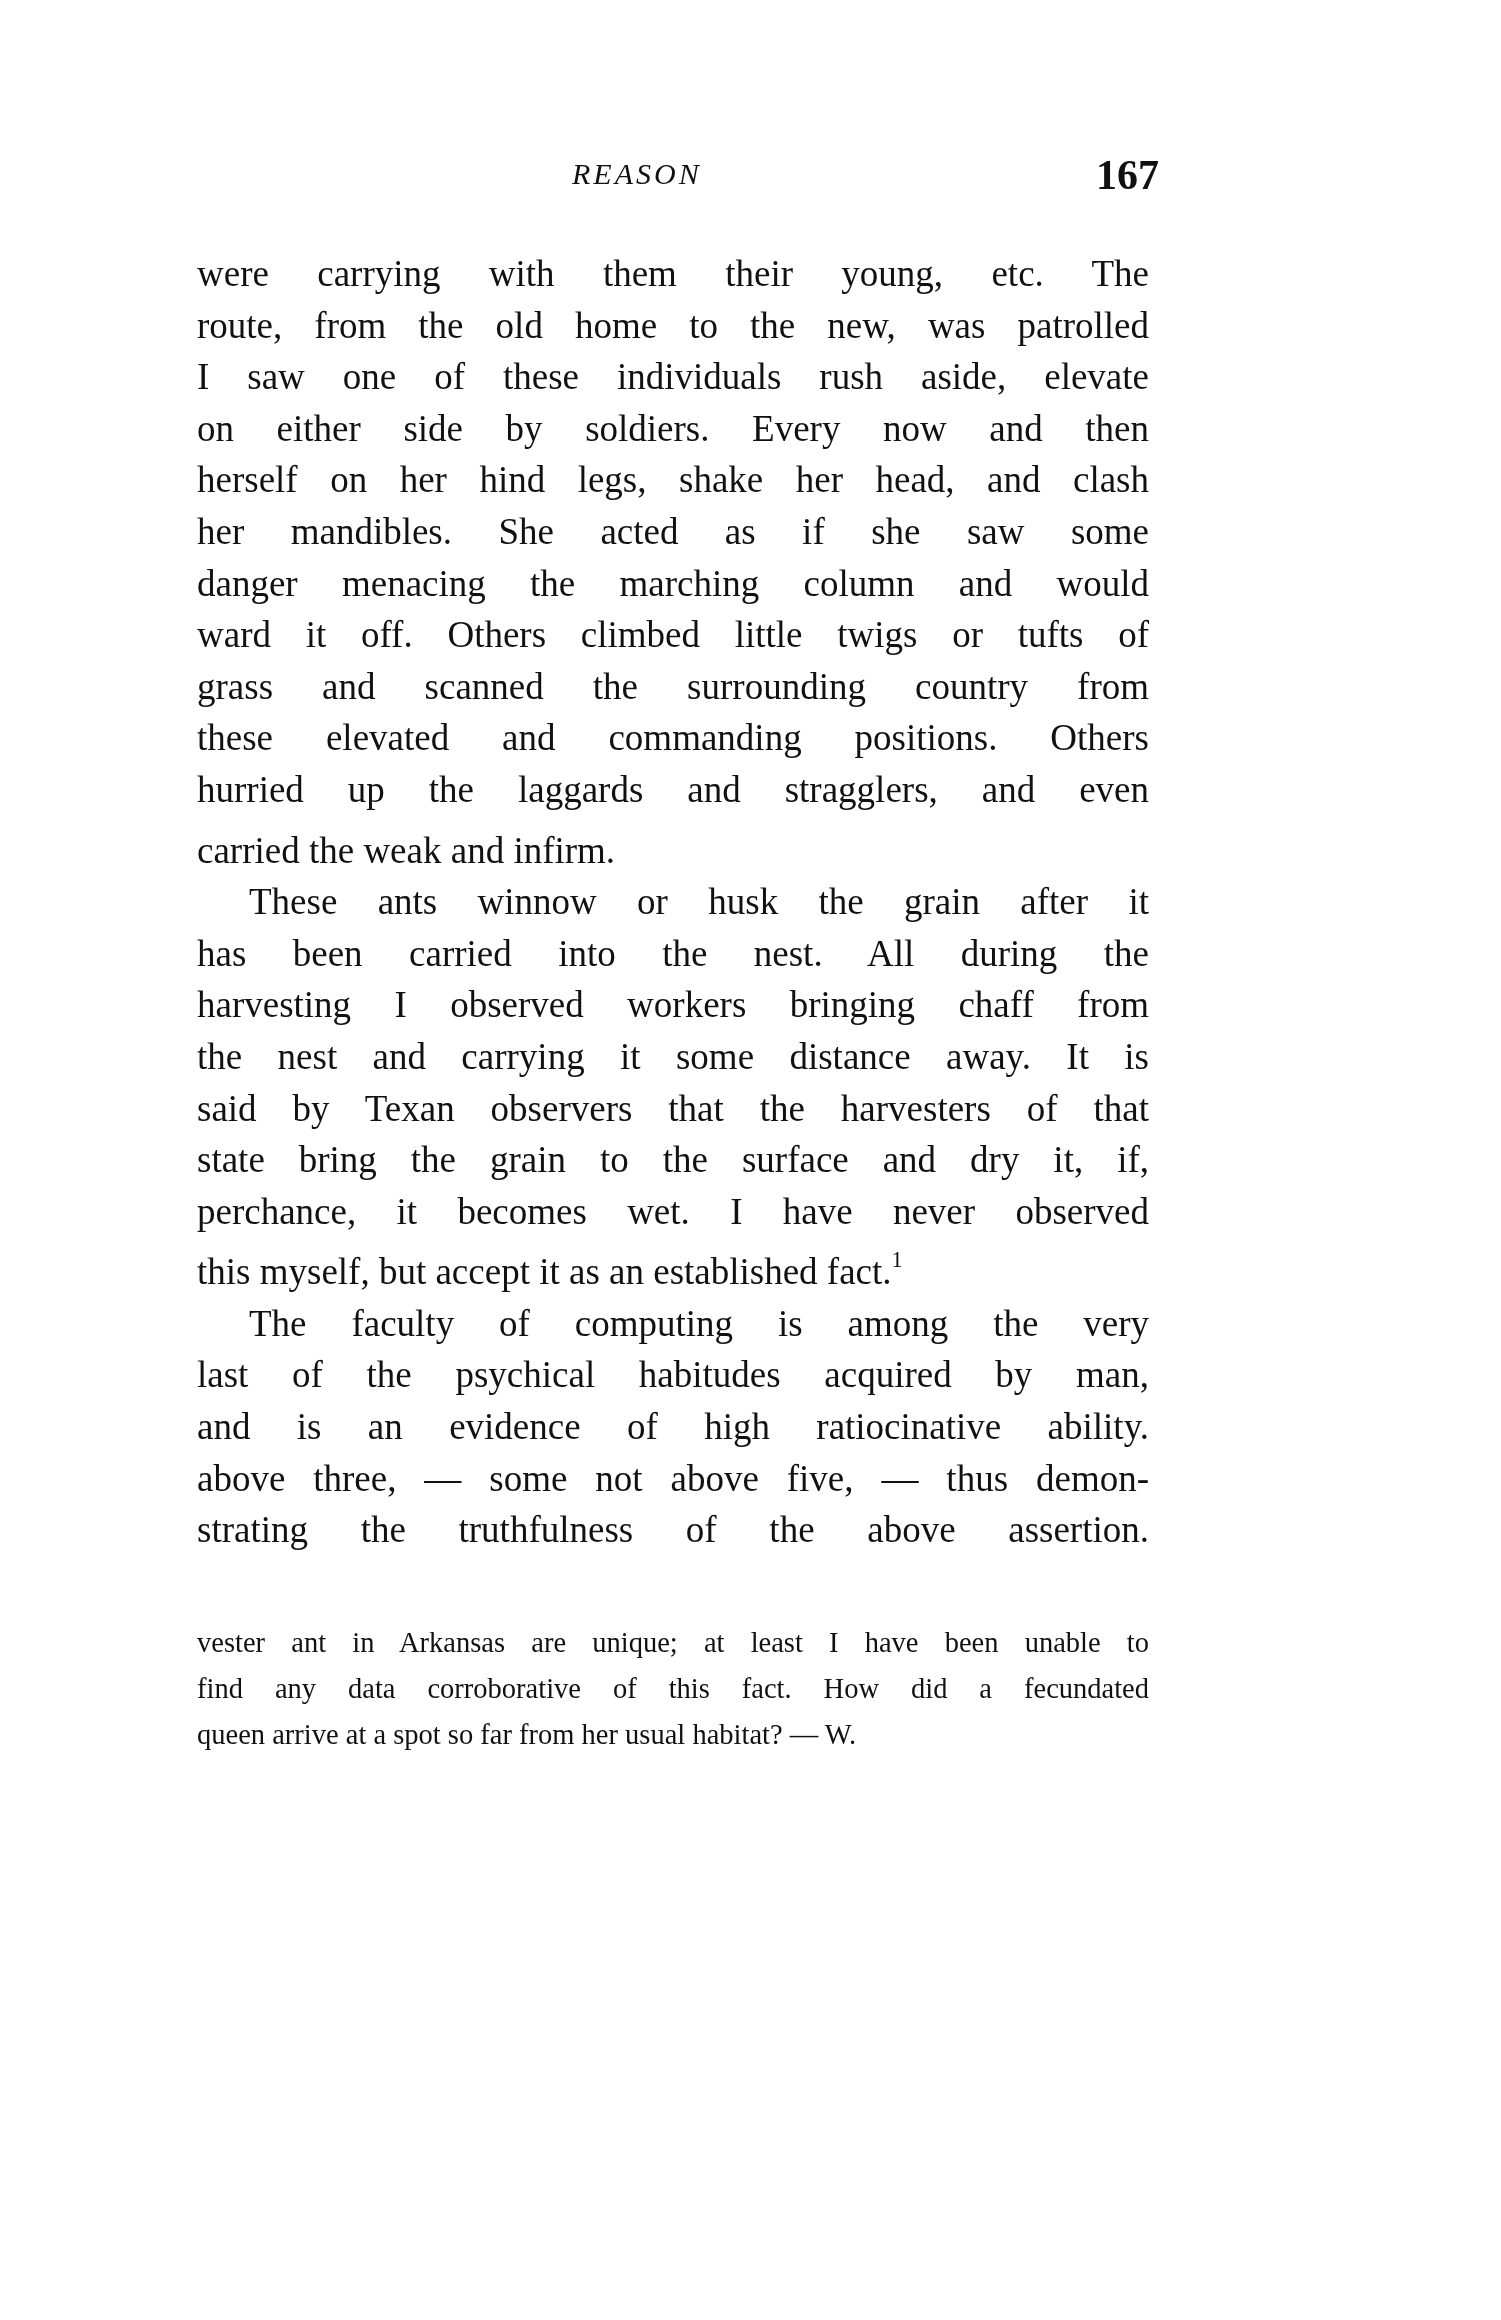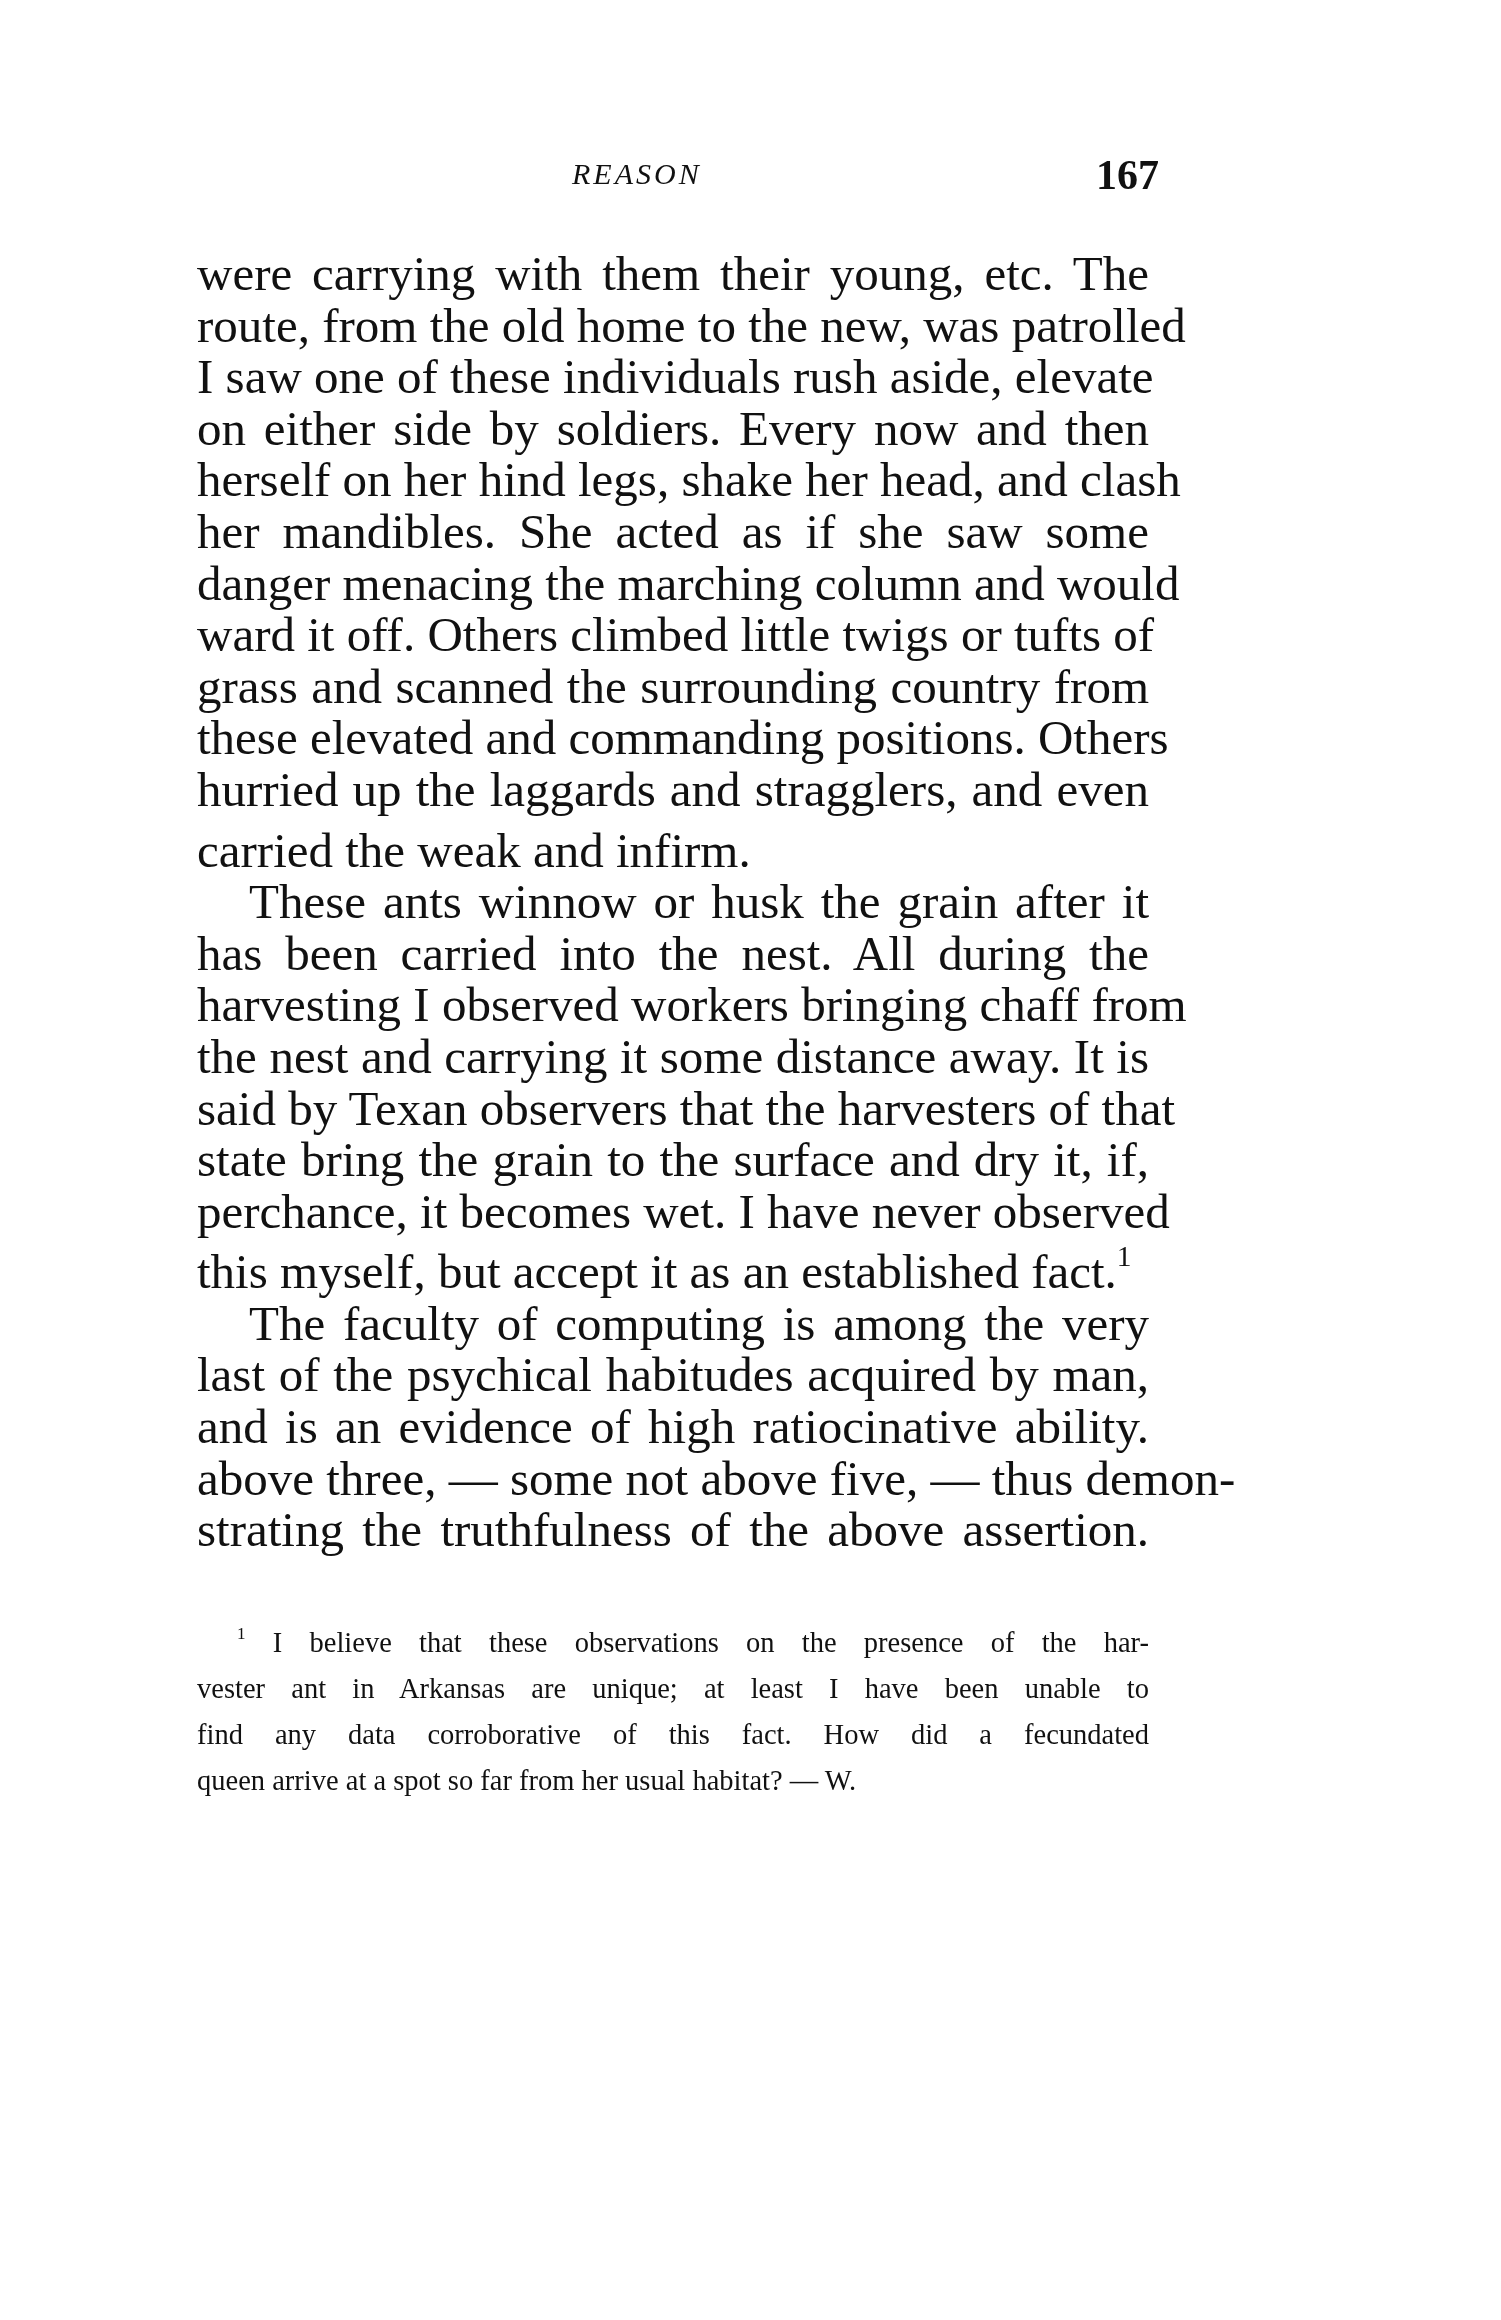--- a/index.html
+++ b/index.html
@@ -12,21 +12,21 @@
     .running-title {
       position: absolute; left: 572px; top: 0px; font-style: italic;
       font-size: 30px; letter-spacing: 3px;
     }
     .page-number {
       position: absolute; left: 1096px; top: -6px; font-size: 42px; font-weight: bold;
     }
     .body-text {
       position: absolute; left: 197px; top: 248px; width: 952px;
       font-family: "Liberation Serif", "DejaVu Serif", serif;
-      font-size: 49px; line-height: 51.6px; color: #111;
+      font-size: 37px; line-height: 51.6px; color: #111;
     }
     .line {
       display: block; width: 952px; height: 51.6px; white-space: nowrap;
       text-align: justify; text-align-last: justify;
     }
     .line.last { text-align-last: left; margin-top: 9px; }
     .line.indent { padding-left: 52px; width: 900px; }
     .footnotes {
       position: absolute; left: 237px; top: 1620px; width: 912px;
       font-family: "Liberation Serif", "DejaVu Serif", serif;
@@ -80,20 +80,19 @@
       <span class="line indent">The faculty of computing is among the very</span>
       <span class="line">last of the psychical habitudes acquired by man,</span>
       <span class="line">and is an evidence of high ratiocinative ability.</span>
       <span class="line">above three, — some not above five, — thus demon-</span>
       <span class="line">strating the truthfulness of the above assertion.</span>
     </div>
   </div>
 
   <div class="footnotes">
     <div>
-      <span class="fline first"><sup>1</sup> <span>I believe that these observations on the presence of the har-</span></span>
       <span class="fline cont">vester ant in Arkansas are unique; at least I have been unable to</span>
       <span class="fline cont">find any data corroborative of this fact. How did a fecundated</span>
       <span class="fline cont last">queen arrive at a spot so far from her usual habitat? — W.</span>
     </div>
   </div>
 
 </div>
 
 </body></html>

